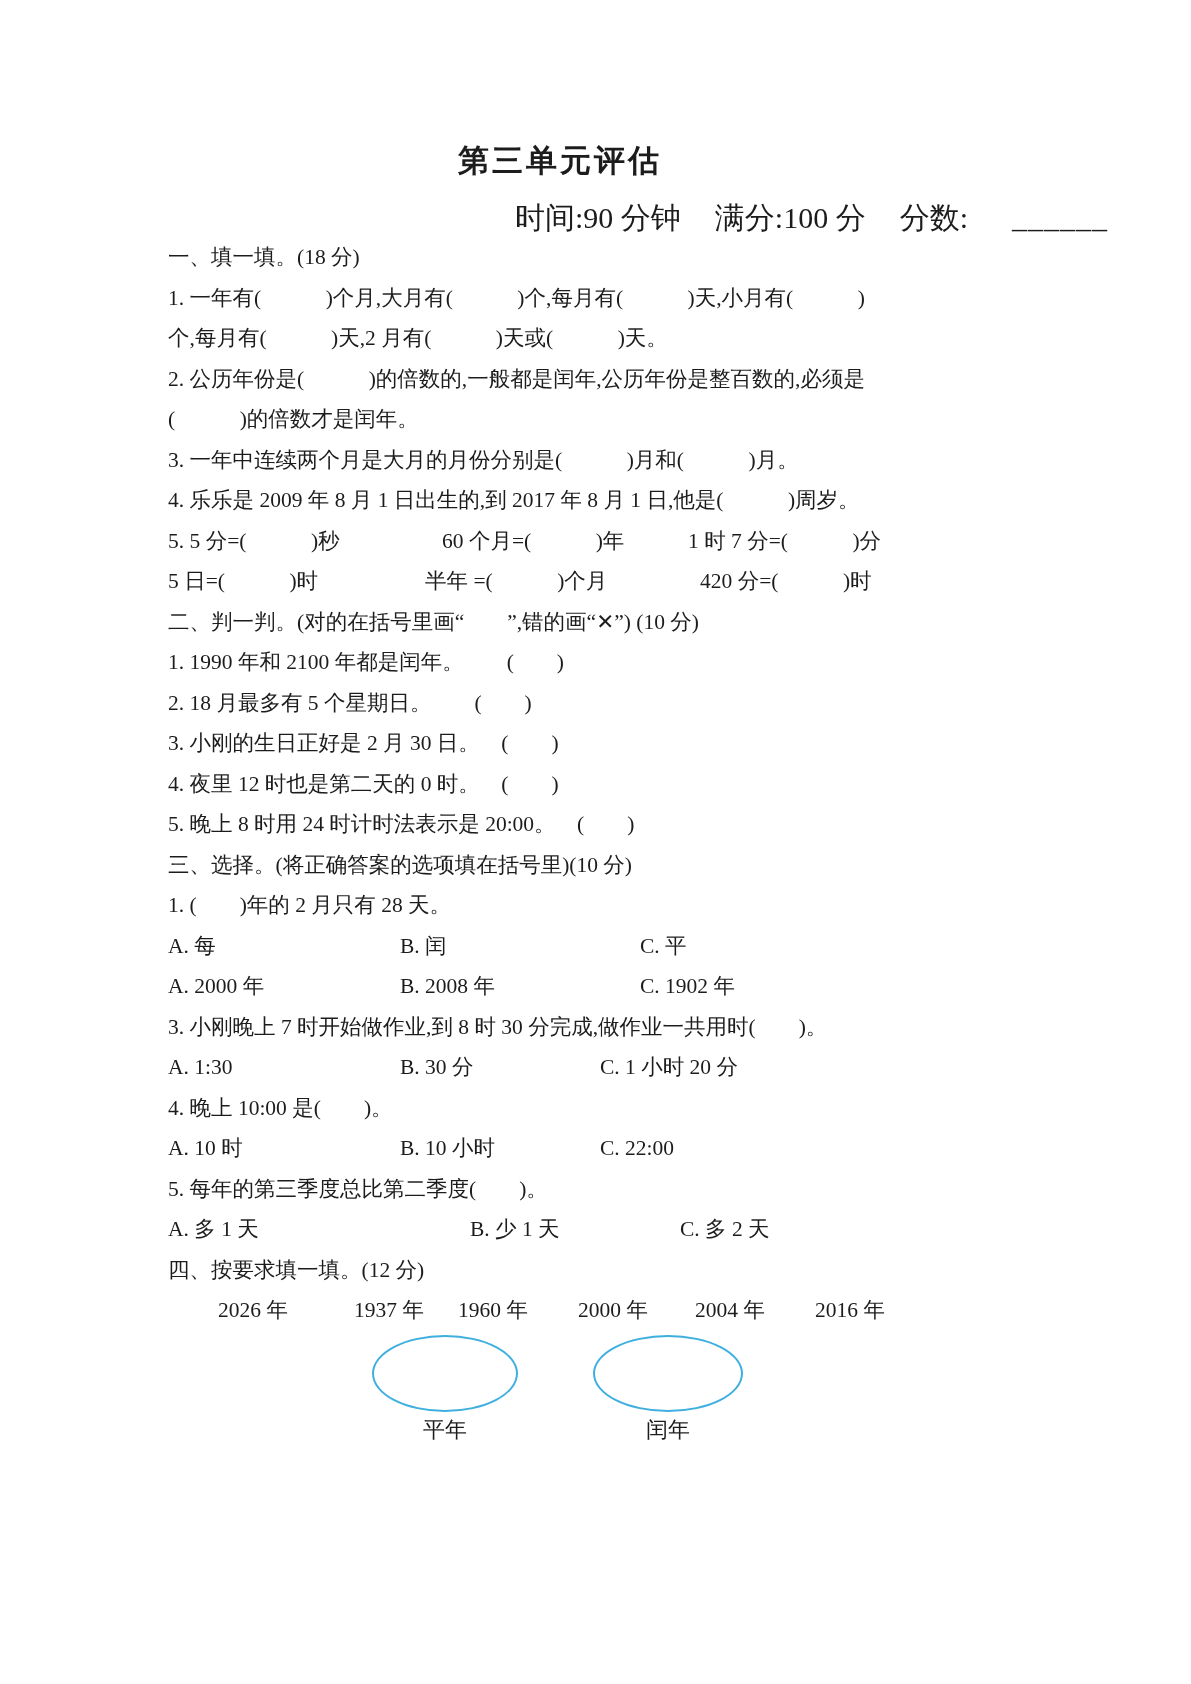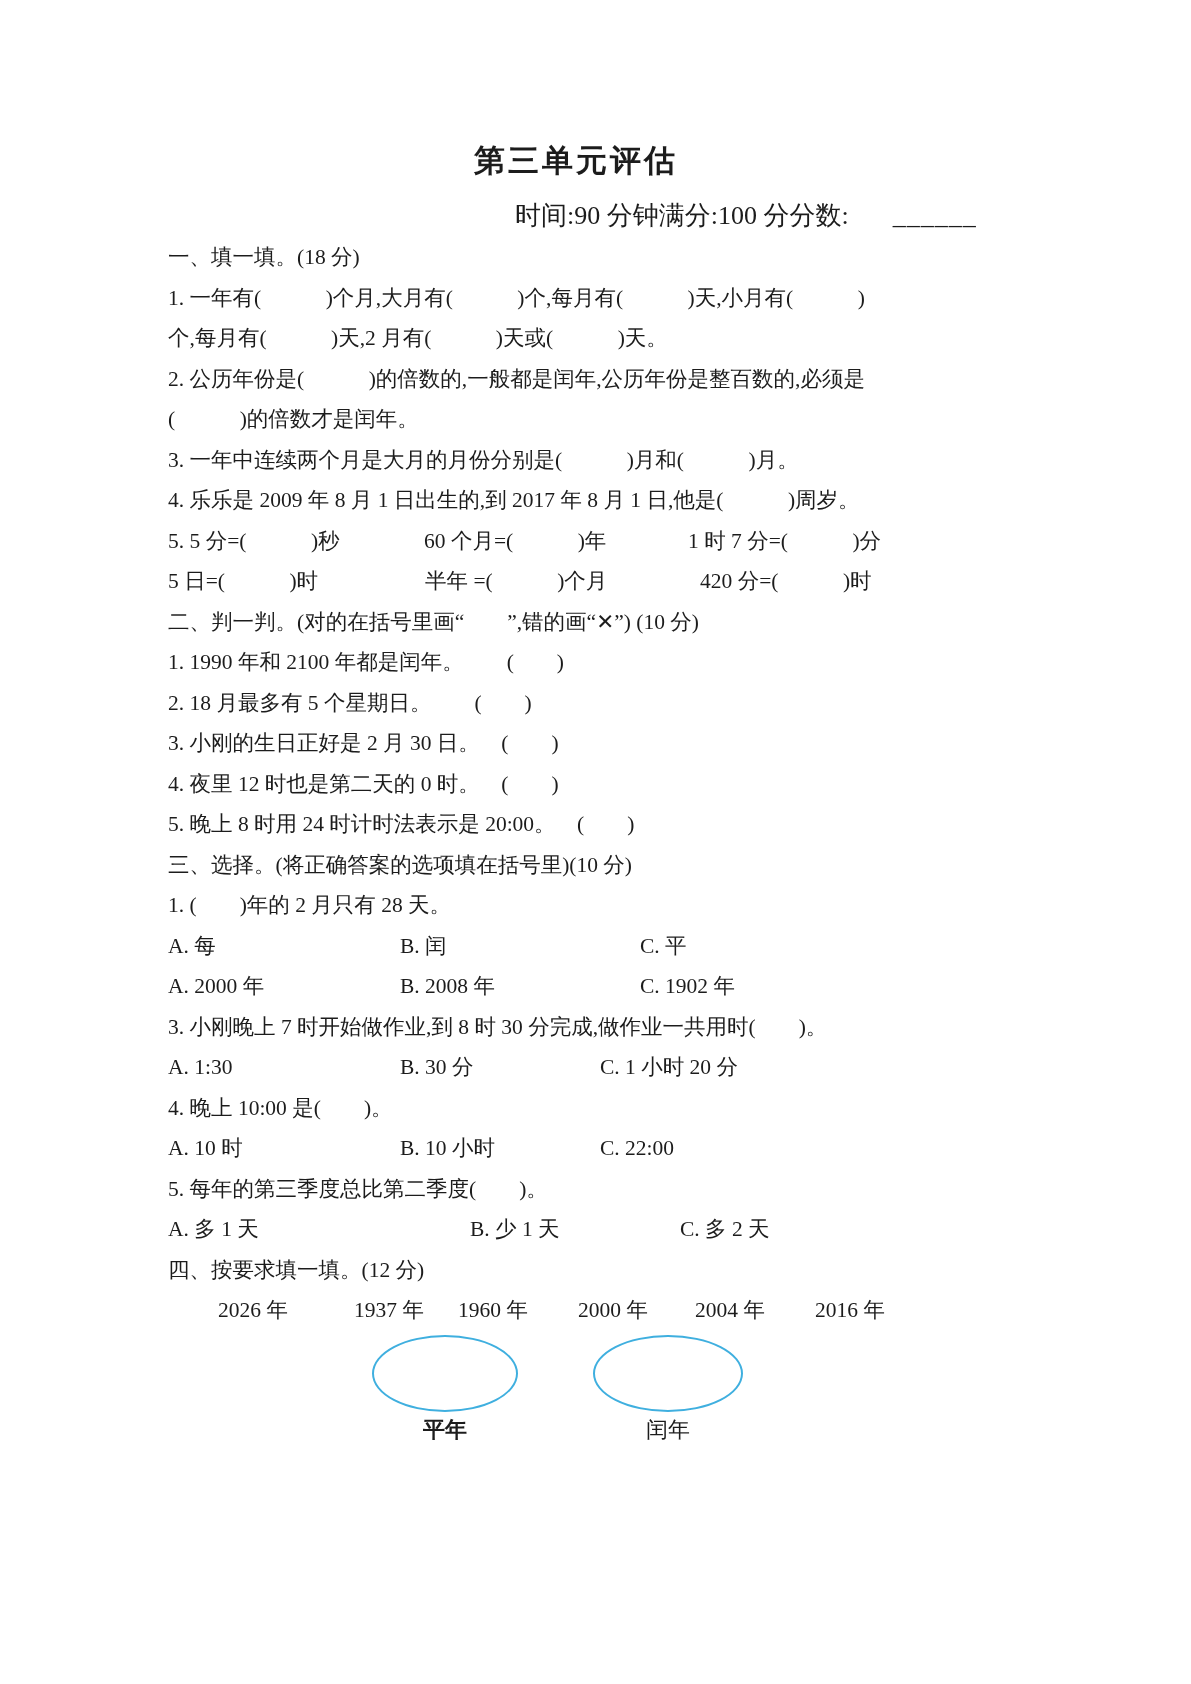--- a/index.html
+++ b/index.html
@@ -3,46 +3,46 @@
 <meta charset="utf-8">
 <style>
   html,body { margin:0; padding:0; background:#ffffff; }
   .page {
     position:relative; width:1191px; height:1684px; background:#ffffff;
     font-family:"Liberation Serif","DejaVu Serif",serif; color:#1c1c1c;
     overflow:hidden;
   }
   .title {
     position:absolute; top:140px; left:0; width:1120px; text-align:center;
-    font-size:31px; font-weight:700; letter-spacing:3px; margin:0;padding-left:16px;
+    font-size:31px; font-weight:700; letter-spacing:3px; margin:0;
   }
   .meta {
-    position:absolute; top:198px; left:515px; font-size:26px;
-    display:flex; white-space:nowrap;align-items:center;
+    position:absolute; top:198px; left:515px; font-size:30px;
+    display:flex; gap:34px; white-space:nowrap;align-items:center;
   }
   .meta .blank { letter-spacing:1px;margin-left:44px; }
   .body {
     position:absolute; top:237px; left:168px; width:900px;
     font-size:21.5px;
   }
   .line { height:40.5px; line-height:40.5px; white-space:nowrap; }
   .cols { position:relative;text-decoration:underline; }
   .cols span { position:absolute; top:0; line-height:40.5px; white-space:nowrap; }
   .circles { position:relative; height:120px; margin-top:2px; }
   .ellipse {
     position:absolute; top:2px; height:77px;
     border:2.5px solid #3fafdf; border-radius:50%;
     background:transparent; box-sizing:border-box;
   }
   .ellipse.left  { left:204px; width:146px; }
   .ellipse.right { left:425px; width:150px; }
   .circle-label {
     position:absolute; top:82px; text-align:center; font-size:22px; line-height:30px;
   }
-  .circle-label.left  { left:204px; width:146px;font-weight:bold; }
+  .circle-label.left  { left:204px; width:146px; }
   .circle-label.right { left:425px; width:150px; }
 </style>
 </head>
 <body>
 
 <div class="page">
 
   <h1 class="title">第三单元评估</h1>
 
   <div class="meta">
@@ -56,21 +56,21 @@
     <div class="line">一、填一填。(18 分)</div>
     <div class="line">1.  一年有(　　　)个月,大月有(　　　)个,每月有(　　　)天,小月有(　　　)</div>
     <div class="line">个,每月有(　　　)天,2 月有(　　　)天或(　　　)天。</div>
     <div class="line">2.  公历年份是(　　　)的倍数的,一般都是闰年,公历年份是整百数的,必须是</div>
     <div class="line">(　　　)的倍数才是闰年。</div>
     <div class="line">3.  一年中连续两个月是大月的月份分别是(　　　)月和(　　　)月。</div>
     <div class="line">4.  乐乐是 2009 年 8 月 1 日出生的,到 2017 年 8 月 1 日,他是(　　　)周岁。</div>
 
     <div class="line cols">
       <span style="left:0">5.  5 分=(　　　)秒</span>
-      <span style="left:256px">60 个月=(　　　)年</span>
+      <span style="left:274px">60 个月=(　　　)年</span>
       <span style="left:520px">1 时 7 分=(　　　)分</span>
     </div>
     <div class="line cols">
       <span style="left:0">5 日=(　　　)时</span>
       <span style="left:257px">半年 =(　　　)个月</span>
       <span style="left:532px">420 分=(　　　)时</span>
     </div>
 
     <div class="line">二、判一判。(对的在括号里画“　　”,错的画“✕”) (10 分)</div>
     <div class="line">1.  1990 年和 2100 年都是闰年。　　(　　)</div>

